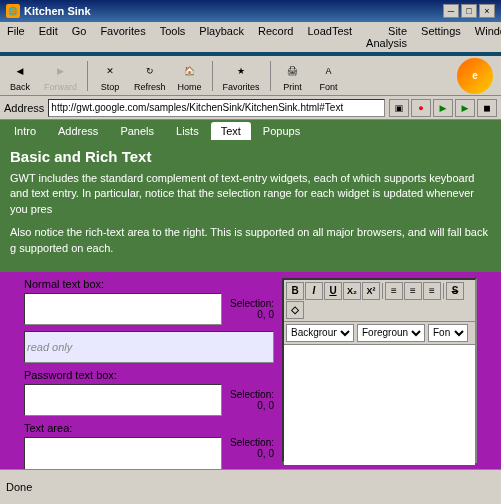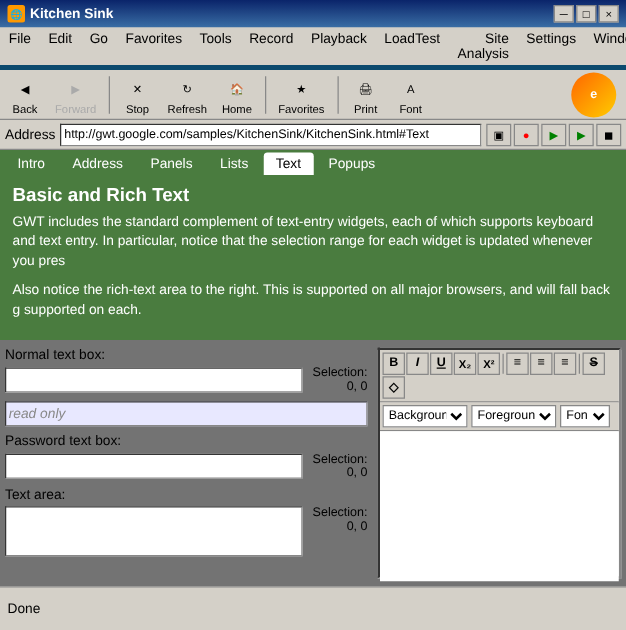--- a/index.html
+++ b/index.html
@@ -112,21 +112,21 @@
     }
 
     .form-label {
       font-size: 11px;
       margin-bottom: 3px;
       display: block;
     }
 
     .text-input {
       flex: 1;
-      height: 20px;
+      height: 32px;
       border: 1px inset #888;
       font-size: 11px;
       padding: 0 2px;
       background: white;
     }
 
     .text-input.readonly {
       background: #e8e8ff;
       color: #888;
     }
@@ -209,23 +209,23 @@
       overflow: hidden;
     }
 
     .green-section {
       background: #4a7c3f;
       padding: 8px 10px;
       flex-shrink: 0;
     }
 
     .white-section {
-      background: #737373;
-      flex: 1;
-      padding: 6px 4px;
+      background: #a21caf;
+      flex: 1;
+      padding: 6px 24px;
       overflow: hidden;
     }
 
     .two-col {
       display: flex;
       gap: 8px;
       height: 100%;
     }
 
     .left-col {
@@ -273,22 +273,22 @@
       <div class="title-btn">×</div>
     </div>
   </div>
 
   <div class="menu-bar browser-chrome">
     <span class="menu-item">File</span>
     <span class="menu-item">Edit</span>
     <span class="menu-item">Go</span>
     <span class="menu-item">Favorites</span>
     <span class="menu-item">Tools</span>
+    <span class="menu-item">Playback</span>
     <span class="menu-item">Record</span>
-    <span class="menu-item">Playback</span>
     <span class="menu-item">LoadTest</span>
     <span class="menu-item">Site Analysis</span>
     <span class="menu-item">Settings</span>
     <span class="menu-item">Window</span>
 
   </div>
 
   <div class="toolbar browser-chrome">
     <div class="tool-btn">
       <div class="tool-icon">◀</div>

